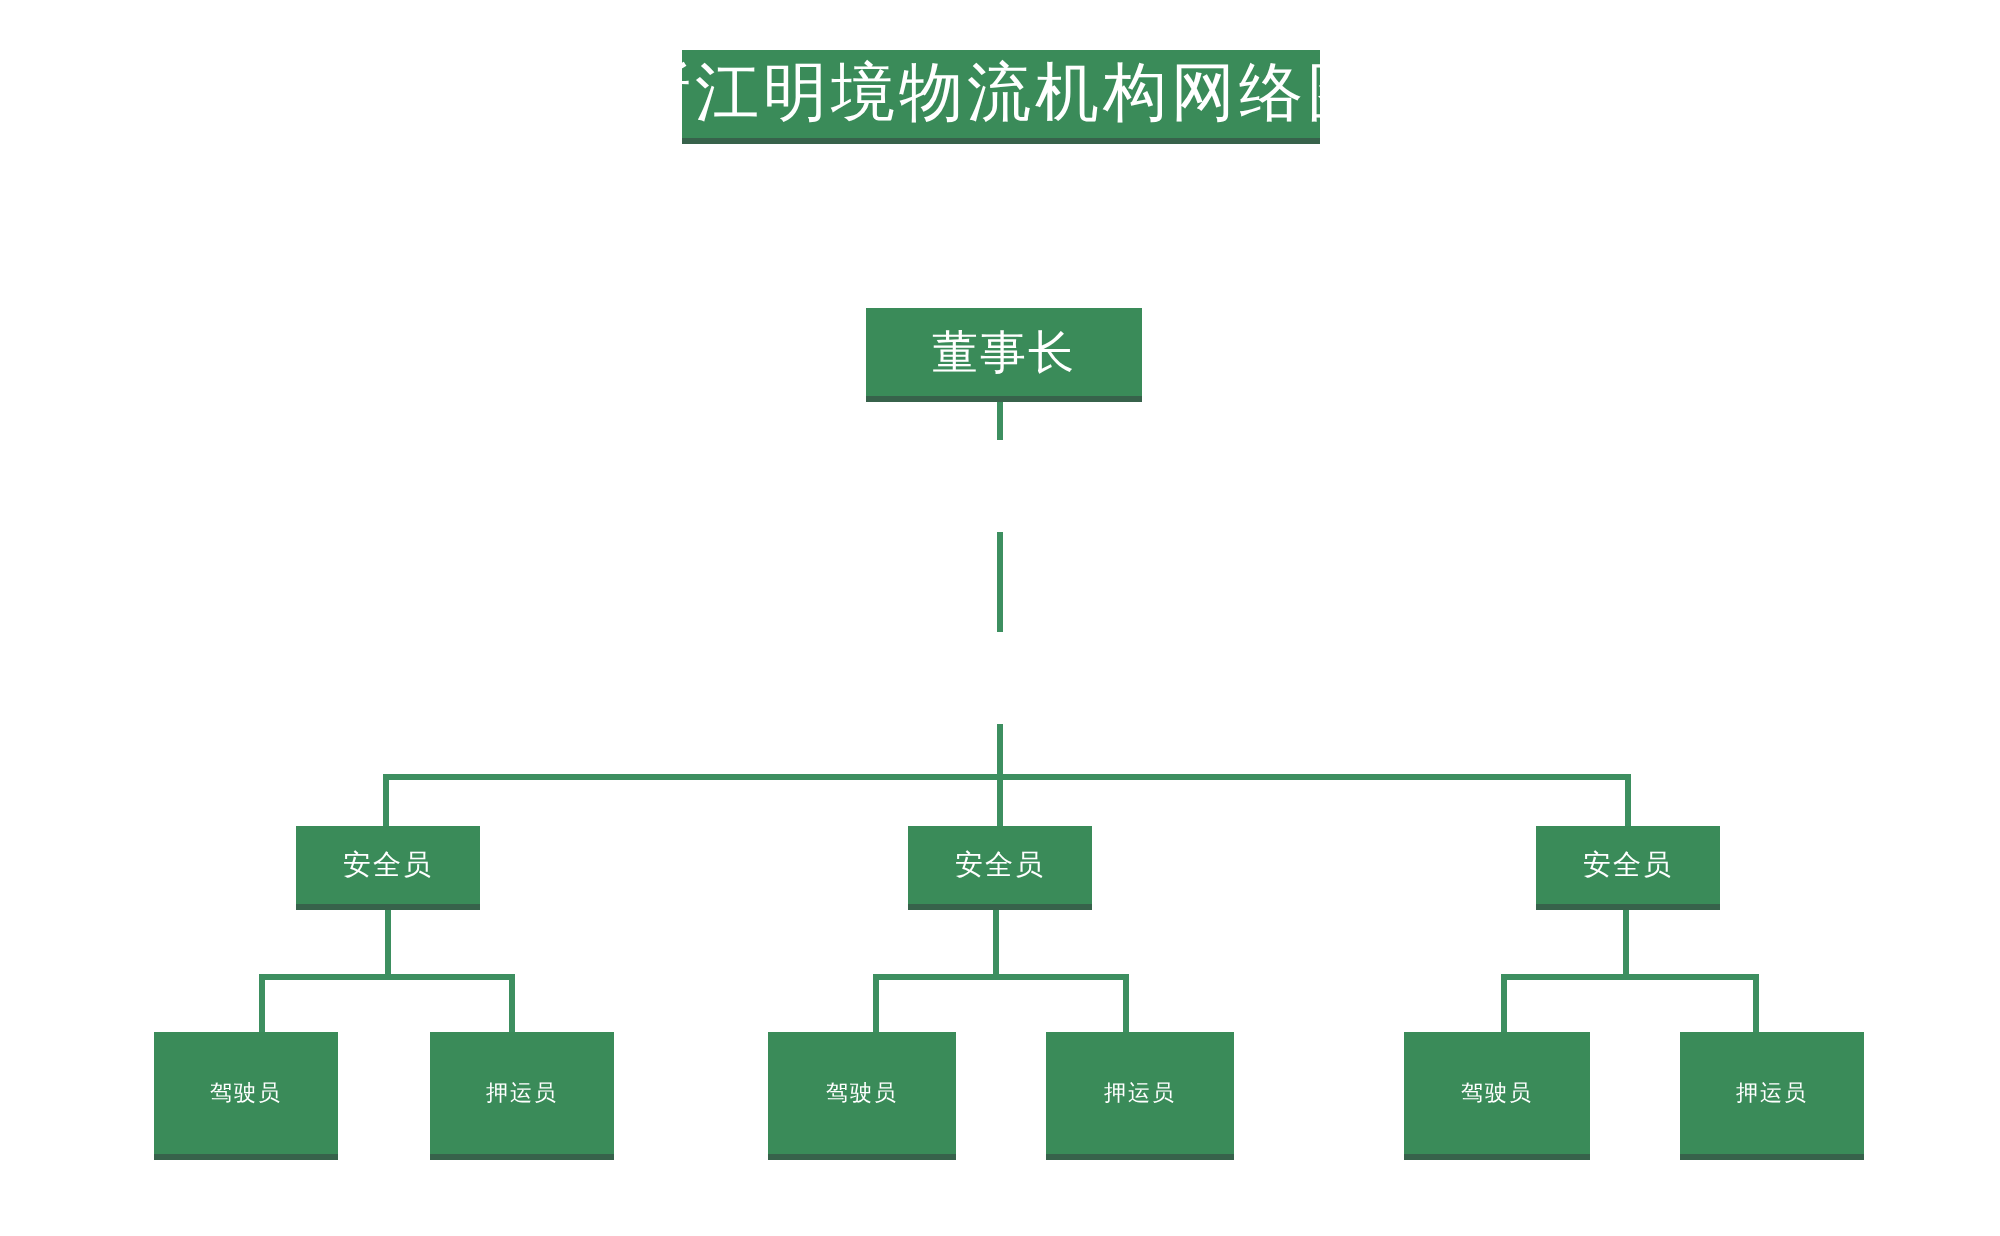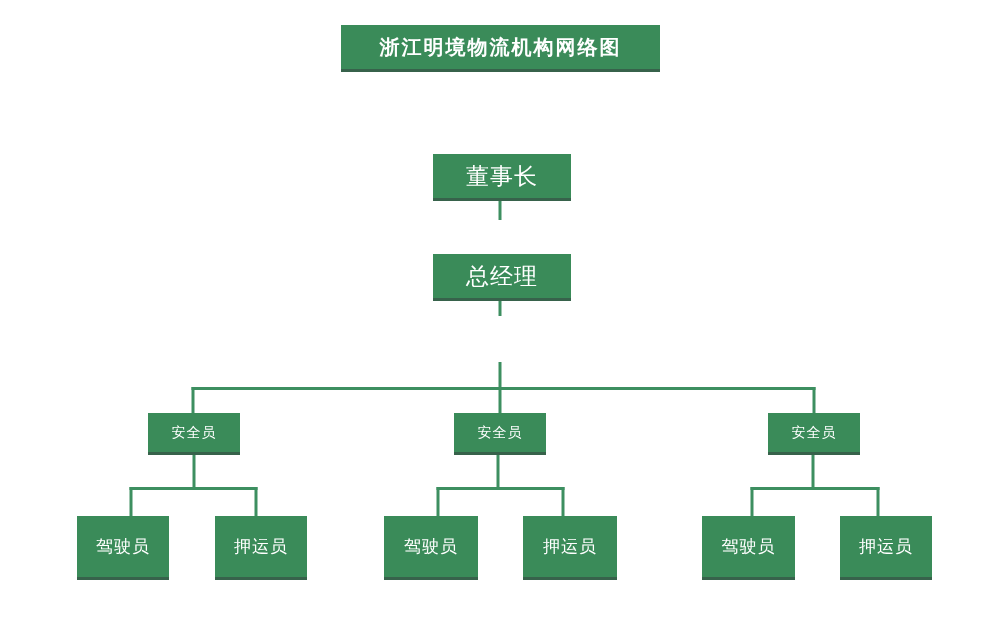--- a/index.html
+++ b/index.html
@@ -28,24 +28,24 @@
   .connectors line { stroke: var(--connector); stroke-width: 3; }
   .node {
     position: absolute;
     background: var(--node-fill);
     border-bottom: 3px solid var(--node-shadow);
     color: var(--node-text);
     display: flex; align-items: center; justify-content: center;
     white-space: nowrap;
     letter-spacing: 1px;
   }
-  .node.title-node  { font-size: 20px; font-weight: bold; letter-spacing: 2px; }
+  .node.title-node  { font-size: 32px; font-weight: normal; letter-spacing: 2px; }
   .node.level-node  { font-size: 23px; margin-top: 35px; }
   .node.safety-node { font-size: 14px; }
-  .node.member-node { font-size: 17px; }
+  .node.member-node { font-size: 11px; }
 </style>
 </head>
 <body>
 
 <div class="canvas">
 
   <svg class="connectors" width="1000" height="618" viewBox="0 0 1000 618" aria-hidden="true">
 
     <line x1="500" y1="166" x2="500" y2="220"></line>
 
@@ -72,21 +72,20 @@
     <line x1="813" y1="454" x2="813" y2="490"></line>
     <line x1="750.5" y1="488.5" x2="879.5" y2="488.5"></line>
     <line x1="752" y1="487" x2="752" y2="517"></line>
     <line x1="878" y1="487" x2="878" y2="517"></line>
   </svg>
 
   <div class="node title-node" style="left:341px; top:25px; width:319px; height:47px;">浙江明境物流机构网络图</div>
 
   <div class="node level-node" style="left:433px; top:119px; width:138px; height:47px;">董事长</div>
 
-  <div class="node level-node" style="left:433px; top:219px; width:138px; height:47px;">总经理</div>
 
 
   <div class="node safety-node" style="left:148px; top:413px; width:92px; height:42px;">安全员</div>
 
   <div class="node safety-node" style="left:454px; top:413px; width:92px; height:42px;">安全员</div>
 
   <div class="node safety-node" style="left:768px; top:413px; width:92px; height:42px;">安全员</div>
 
   <div class="node member-node" style="left:77px; top:516px; width:92px; height:64px;">驾驶员</div>
 

